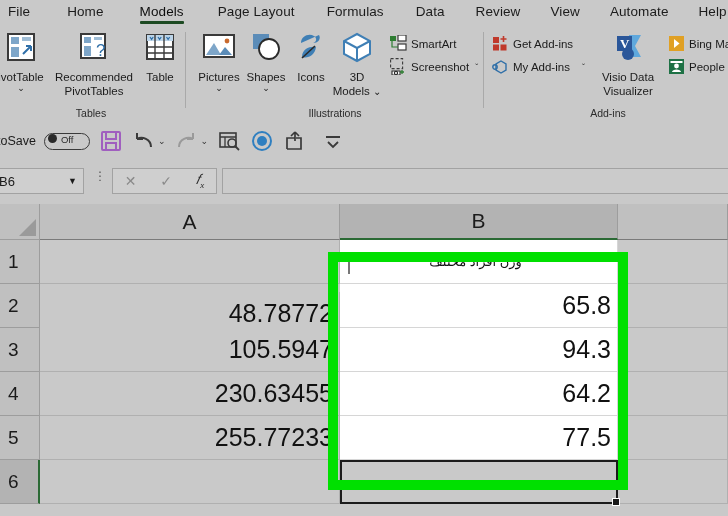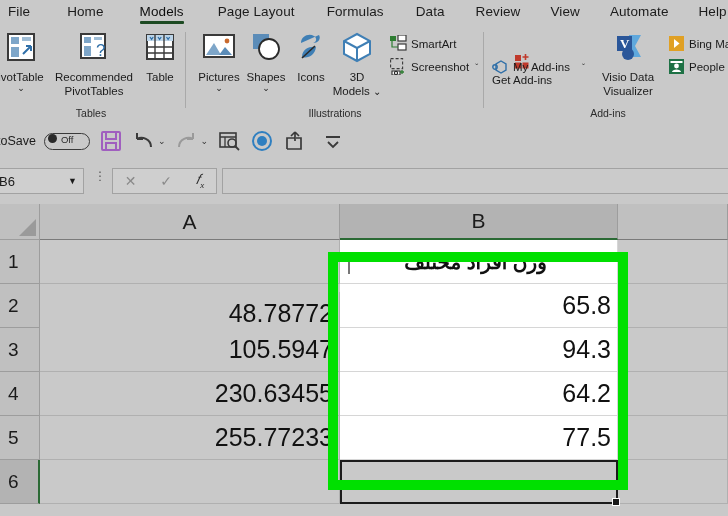--- a/index.html
+++ b/index.html
@@ -118,21 +118,21 @@
     font-size: 19px; color: #1b1b1b;
   }
   .rowhead.sel { background: #b3b3b3; border-right: 2px solid #2b6a35; }
   .cell {
     position: absolute; border-right: 1px solid #b0b0b0; border-bottom: 1px solid #b0b0b0;
     display: flex; align-items: center; justify-content: flex-end;
     padding-right: 6px; font-size: 25px; color: #111; overflow: hidden;
   }
   .cell.colA { background: #c9c9c9; }
   .cell.colB { background: #ffffff; border-right: 1px solid #d6d6d6; border-bottom: 1px solid #d6d6d6; }
-  .cell.rtl { justify-content: center; direction: rtl; font-size: 20px; font-weight: bold; text-align: right; }
+  .cell.rtl { justify-content: center; direction: rtl; font-size: 13px; font-weight: normal; text-align: right; }
 
   .caret {
     position: absolute; width: 1.5px; height: 22px; background: #777;
   }
   .tickmark { position: absolute; width: 3px; height: 9px; background: #1b1b1b; }
 
   
   .greenbox {
     position: absolute; border: 10px solid #00e000; pointer-events: none;
   }
@@ -284,21 +284,21 @@
         </span>
         <span>Screenshot</span>
         <span class="qchev">ˇ</span>
       </div>
 
       <div class="rlabel" style="left:0; width:290px;">Illustrations</div>
     </div>
     <div class="sep" style="left:483px;"></div>
 
     <div class="rgroup" style="left:488px; width:240px;">
-      <div class="smallbtn" style="left:4px; top:27px;flex-direction:column;">
+      <div class="smallbtn" style="left:4px; top:9px;">
         <span class="sico">
           <svg width="17" height="17" viewBox="0 0 17 17">
             <rect x="1" y="2" width="6" height="6" fill="#c0392b"></rect>
             <rect x="1" y="9.5" width="6" height="6" fill="#c0392b"></rect>
             <rect x="8.5" y="9.5" width="6" height="6" fill="#c0392b"></rect>
             <path d="M11.5 1 v6 M8.5 4 h6" stroke="#c0392b" stroke-width="1.6"></path>
           </svg>
         </span>
         <span>Get Add-ins</span>
       </div>

